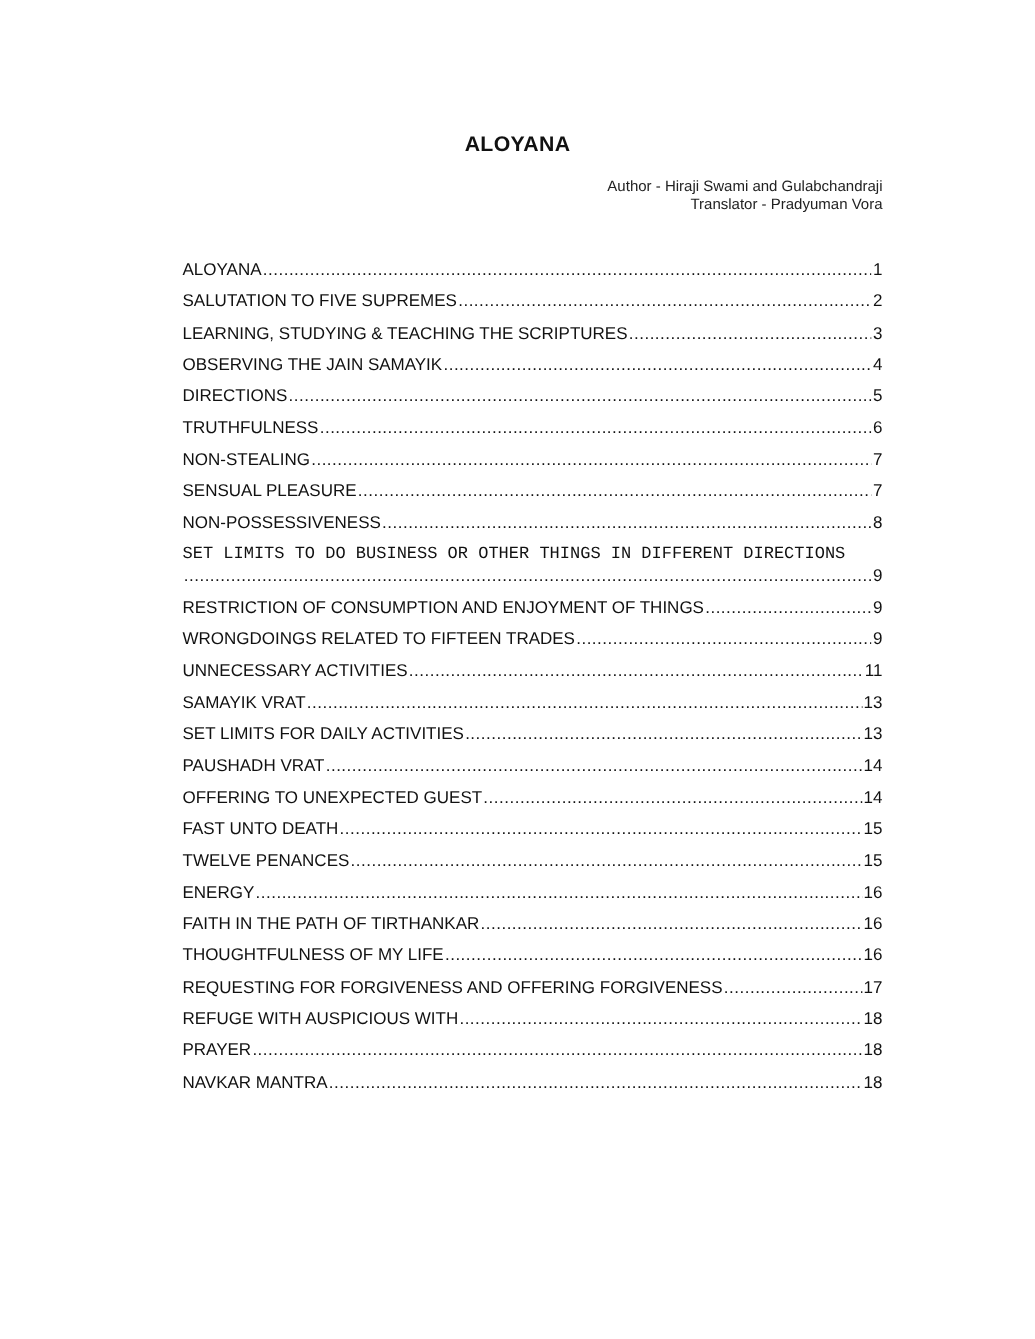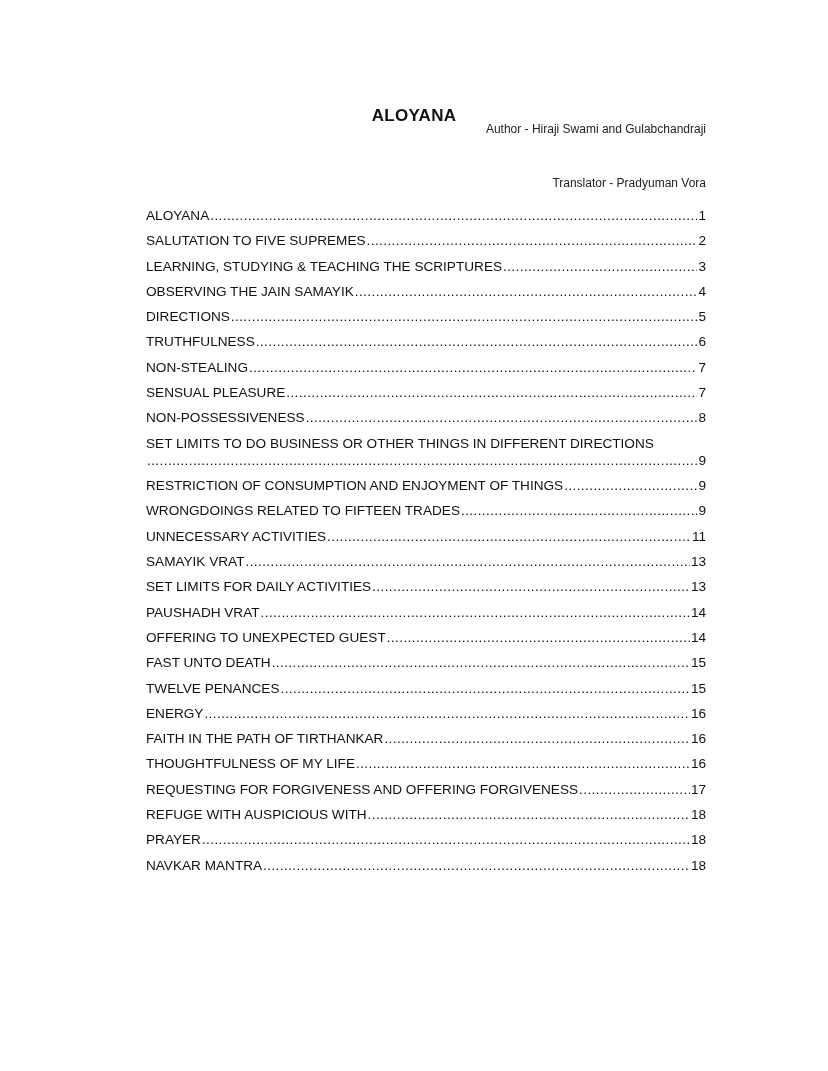--- a/index.html
+++ b/index.html
@@ -1,29 +1,29 @@
 <!DOCTYPE html>
 <html><head>
 <meta charset="utf-8">
 <style>
   html, body { margin:0; padding:0; background:#ffffff; }
   body { width:828px; height:1071px; position:relative; font-family:"Liberation Sans", sans-serif; color:#111; overflow:hidden; }
   .title { position:absolute; top:106px; left:0; width:828px; text-align:center; font-weight:bold; font-size:17px; letter-spacing:0.3px; }
   .meta { position:absolute; right:122px; text-align:right; font-size:12px; color:#222; }
-  .author { top:122px; }
-  .translator { top:176px; }
+  .author { top:142px; }
+  .translator { top:156px; }
   .toc { position:absolute; top:207px; left:146px; width:560px; }
   .entry { position:relative; font-size:13.6px; height:25.3px; line-height:17px; }
   .entry .row { display:flex; align-items:baseline; white-space:nowrap; }
   .entry .label { flex:0 0 auto; }
   .entry .dots { flex:1 1 auto; overflow:hidden; margin:0 1px; }
   .entry .dots::before { content:"........................................................................................................................................................................................................"; letter-spacing:0.4px; }
   .entry .page { flex:0 0 auto; }
   .entry.wrap { height:42.5px; }
-  .entry.wrap .row1 { display:block; white-space:nowrap; }
+  .entry.wrap .row1 { display:block; white-space:nowrap;font-family:Liberation Mono, monospace; }
 </style>
 </head>
 <body>
 
 <div>
   <div class="title">ALOYANA</div>
   <div class="meta author">Author - Hiraji Swami and Gulabchandraji</div>
   <div class="meta translator">Translator - Pradyuman Vora</div>
 
   <div class="toc">

